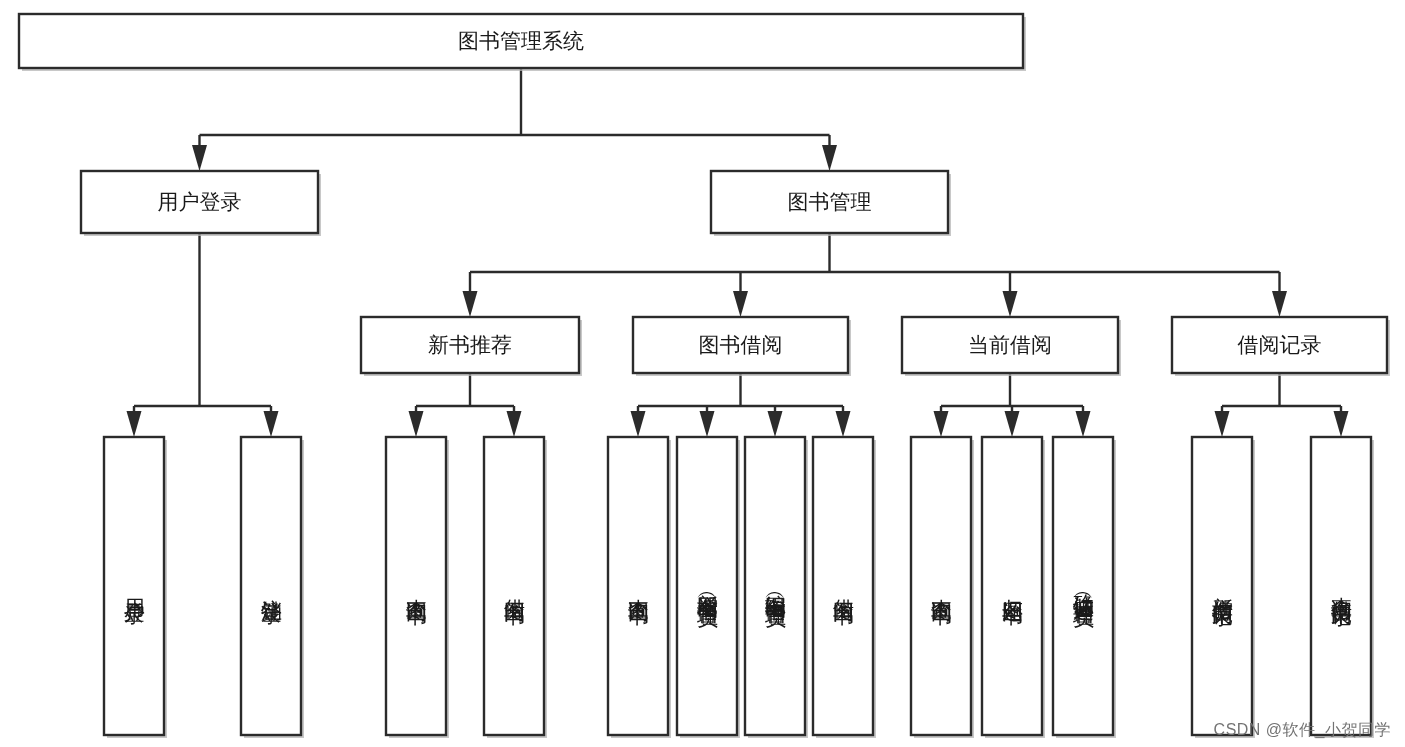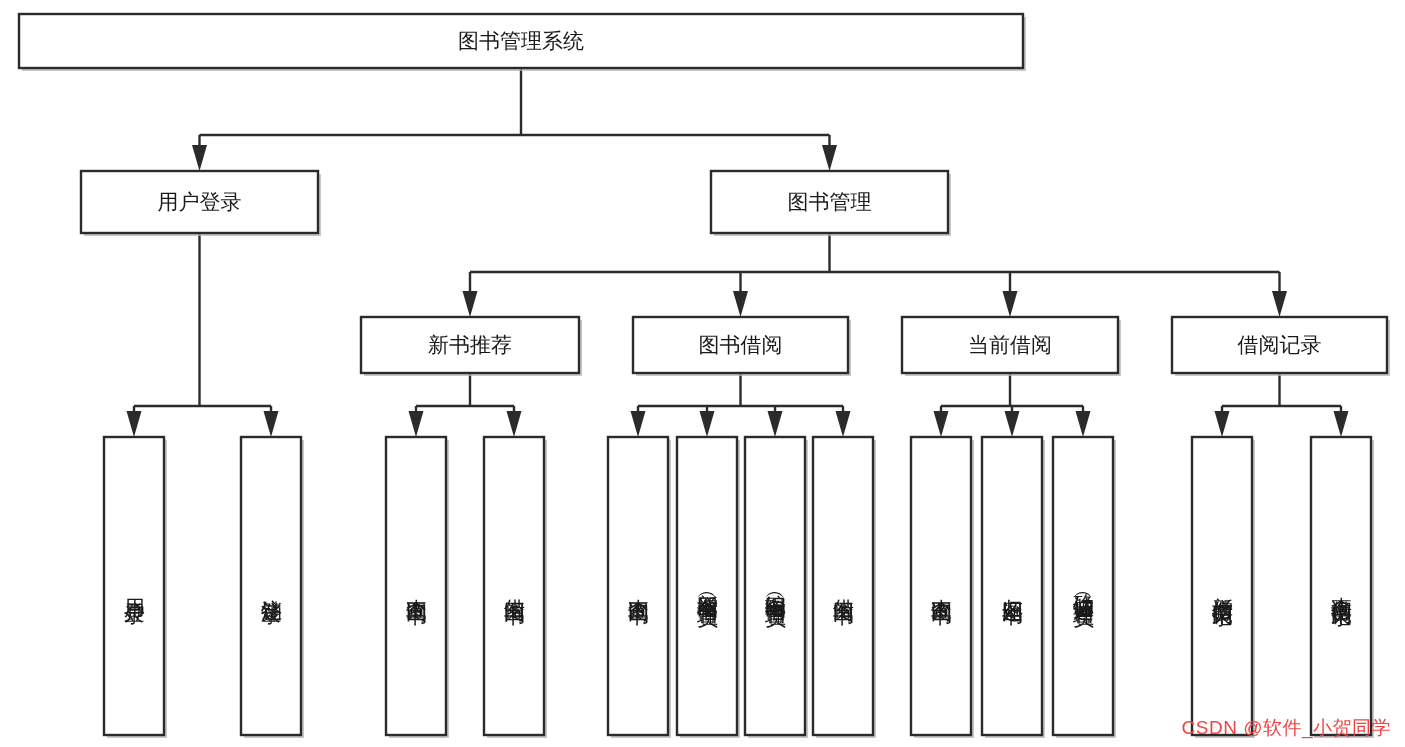--- a/index.html
+++ b/index.html
@@ -60,22 +60,22 @@
     font-size: 21px;
     fill: #1a1a1a;
     text-anchor: middle;
     writing-mode: vertical-rl;
     dominant-baseline: central;
     letter-spacing: 2px;
   }
   .watermark-text {
     position: absolute;
     font-family: "Liberation Sans", "DejaVu Sans", sans-serif;
-    font-size: 19px;
-    color: #ef4444;
+    font-size: 16px;
+    color: #737373;
     white-space: nowrap;
     right: 8px;
     bottom: 6px;
     letter-spacing: 0.5px;
     user-select: none;
   }
 </style>
 </head>
 <body>
 

